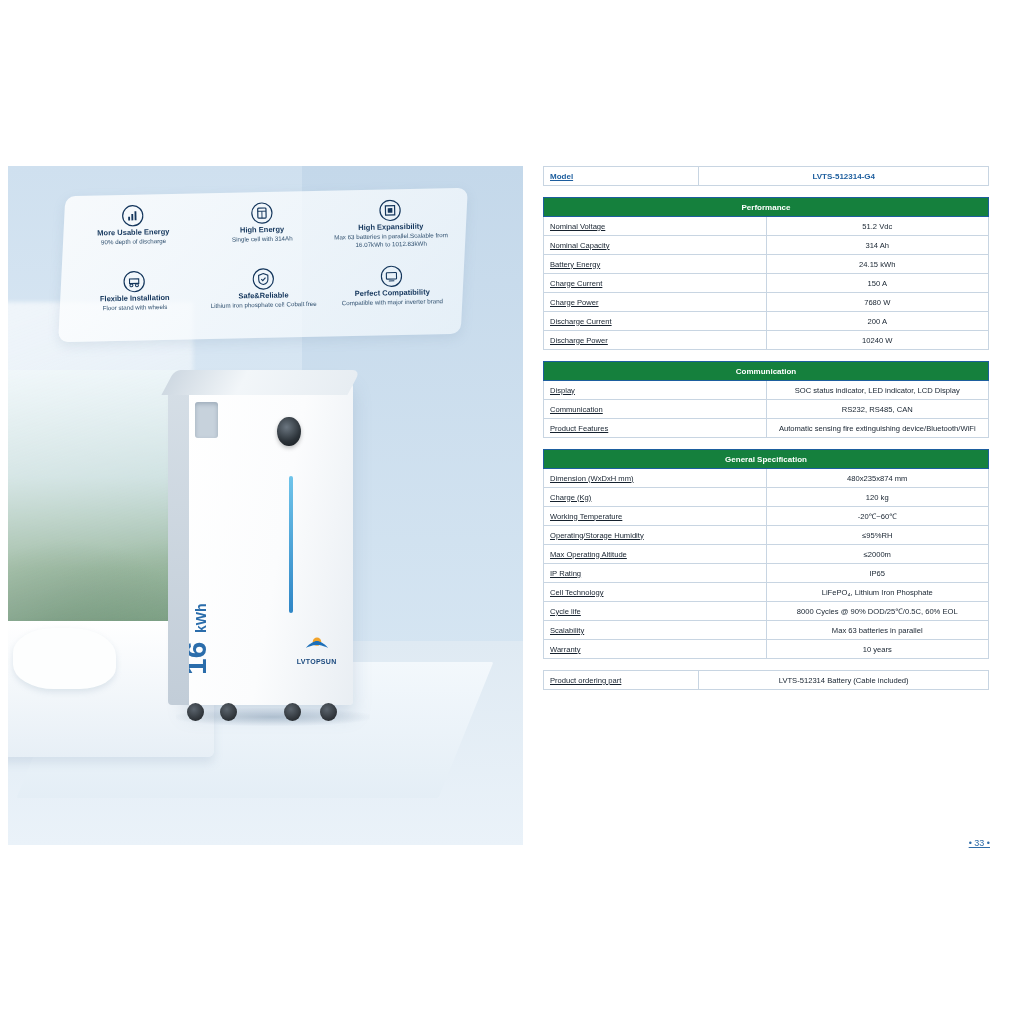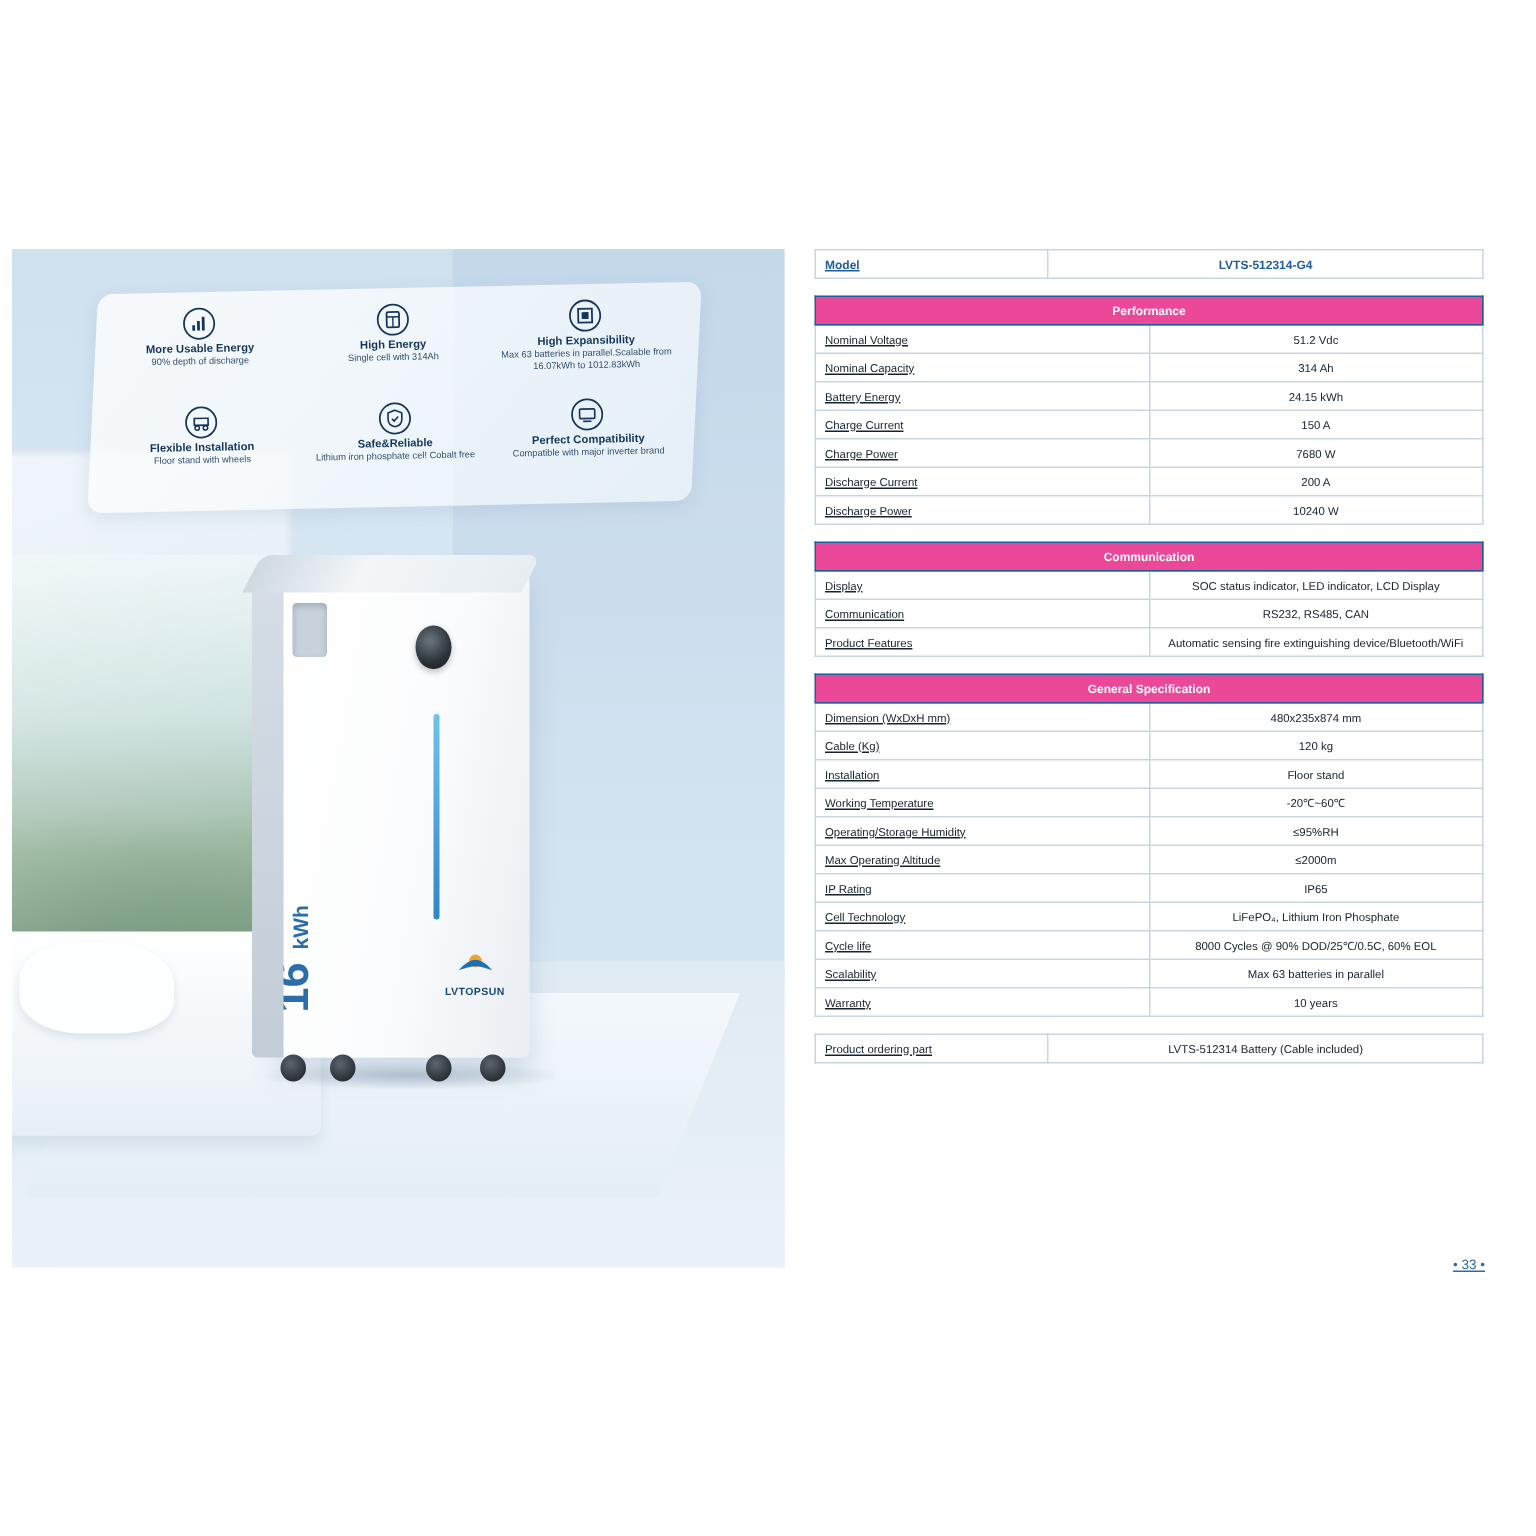--- a/index.html
+++ b/index.html
@@ -306,21 +306,21 @@
   }
   table.spec td {
     border: 1px solid #c8d5e2;
     padding: 3px 6px;
     height: 12px;
     vertical-align: middle;
   }
   td.label { width: 32%; color: #16222f; text-decoration: underline; }
   td.value { text-align: center; color: #16222f; }
   tr.section-head td {
-    background: #ec4899;
+    background: #15803d;
     color: #ffffff;
     font-weight: bold;
     text-align: center;
     font-size: 8px;
     border: 1px solid #1d5e9e;
     padding: 3px 0;
   }
   tr.model-row td {
     font-weight: bold;
     color: #1d5e9e;
@@ -513,26 +513,22 @@
     <table class="spec">
       <tbody>
           <tr class="section-head">
         <td colspan="2">General Specification</td>
       </tr>
       <tr>
             <td class="label">Dimension (WxDxH mm)</td>
             <td class="value">480x235x874 mm</td>
           </tr>
       <tr>
-            <td class="label">Cable (Kg)</td>
+            <td class="label">Charge (Kg)</td>
             <td class="value">120 kg</td>
-          </tr>
-      <tr>
-            <td class="label">Installation</td>
-            <td class="value">Floor stand</td>
           </tr>
       <tr>
             <td class="label">Working Temperature</td>
             <td class="value">-20℃~60℃</td>
           </tr>
       <tr>
             <td class="label">Operating/Storage Humidity</td>
             <td class="value">≤95%RH</td>
           </tr>
       <tr>

